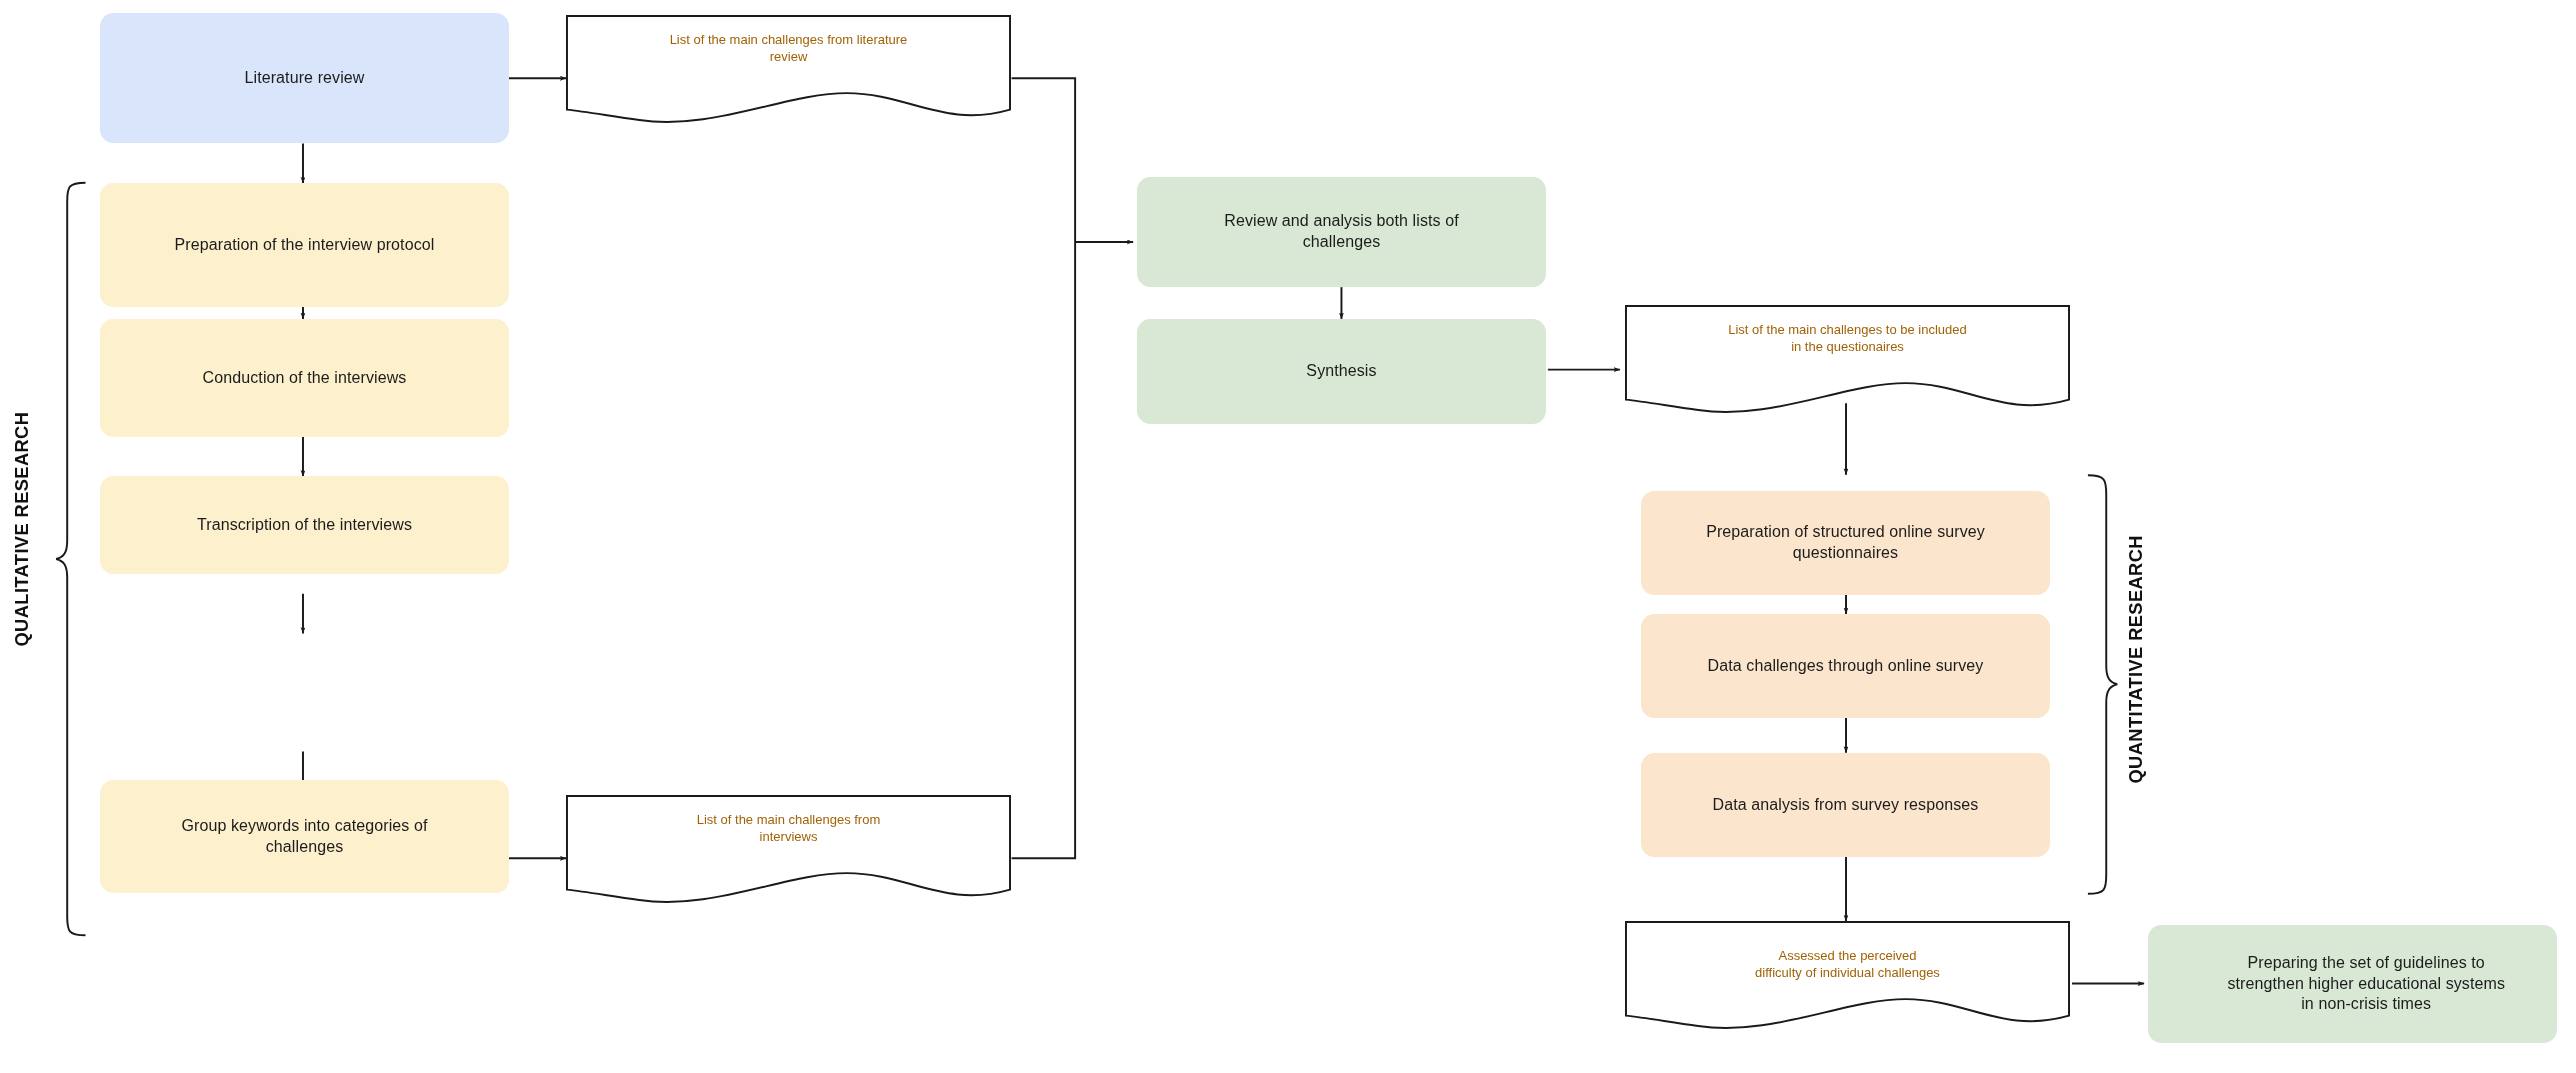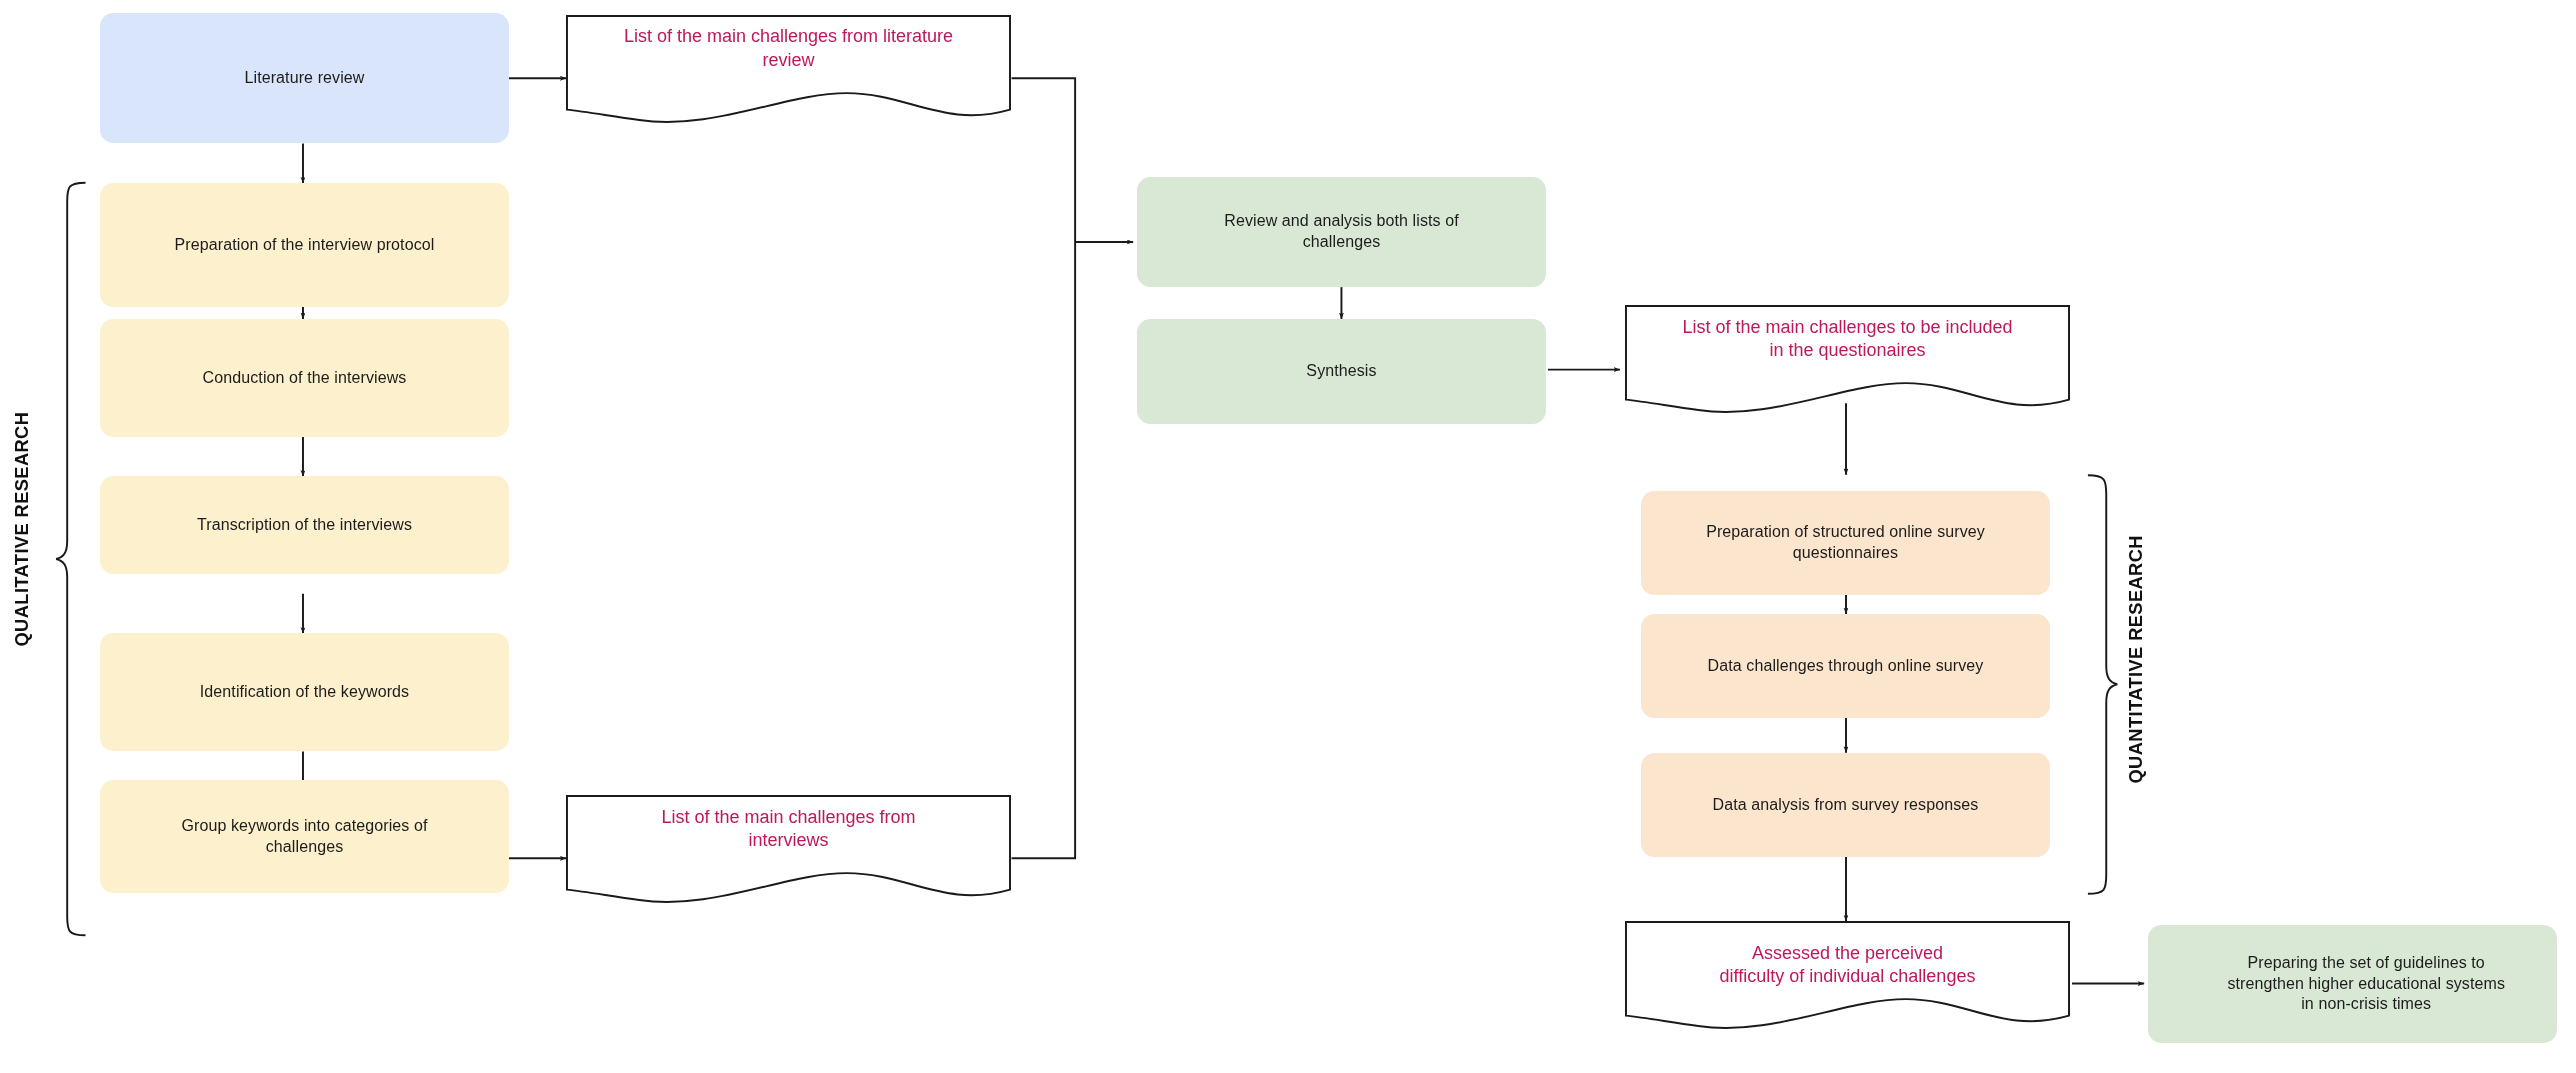--- a/index.html
+++ b/index.html
@@ -51,23 +51,23 @@
     overflow: visible;
   }
   .doc-label {
     position: absolute;
     left: 0;
     right: 0;
     display: flex;
     align-items: center;
     justify-content: center;
     text-align: center;
-    font-size: 18px;
+    font-size: 13px;
     line-height: 1.30;
-    color: #be185d;
+    color: #a16207;
     white-space: pre-line;
     padding: 0 7.3px;
     box-sizing: border-box;
   }
 
   .conn {
     position: absolute;
     left: 0;
     top: 0;
     width: 2576px;
@@ -144,21 +144,20 @@
   <div class="brace-label rot-right" style="left:2038px; top:675px; width:195px; text-align:center;">QUANTITATIVE RESEARCH</div>
 
   <div class="node rounded blue" style="left:100px; top:13.4px; width:409px; height:130px;">Literature review</div>
 
   <div class="node rounded yellow" style="left:100px; top:183px; width:409px; height:124px;">Preparation of the interview protocol</div>
 
   <div class="node rounded yellow" style="left:100px; top:319px; width:409px; height:118px;">Conduction of the interviews</div>
 
   <div class="node rounded yellow" style="left:100px; top:476px; width:409px; height:98px;">Transcription of the interviews</div>
 
-  <div class="node rounded yellow" style="left:100px; top:633px; width:409px; height:118px;">Identification of the keywords</div>
 
   <div class="node rounded yellow" style="left:100px; top:780px; width:409px; height:113px;">Group keywords into categories of
 challenges</div>
 
   <div class="doc-wrap" style="left:566px; top:14.7px; width:445px; height:116px;">
     <svg width="445" height="116" viewBox="0 0 729 190">
       <path d="M1.6,1.6 L727.4,1.6 L727.4,155 C620,186 560,128 460,128 C360,128 240,190 120,172 C70,165 30,158 1.6,155 Z" fill="#ffffff" stroke="#1a1a1a" stroke-width="3.2" stroke-linejoin="miter"></path>
     </svg>
     <div class="doc-label" style="top:6.1px; height:56px;">List of the main challenges from literature
 review</div>

